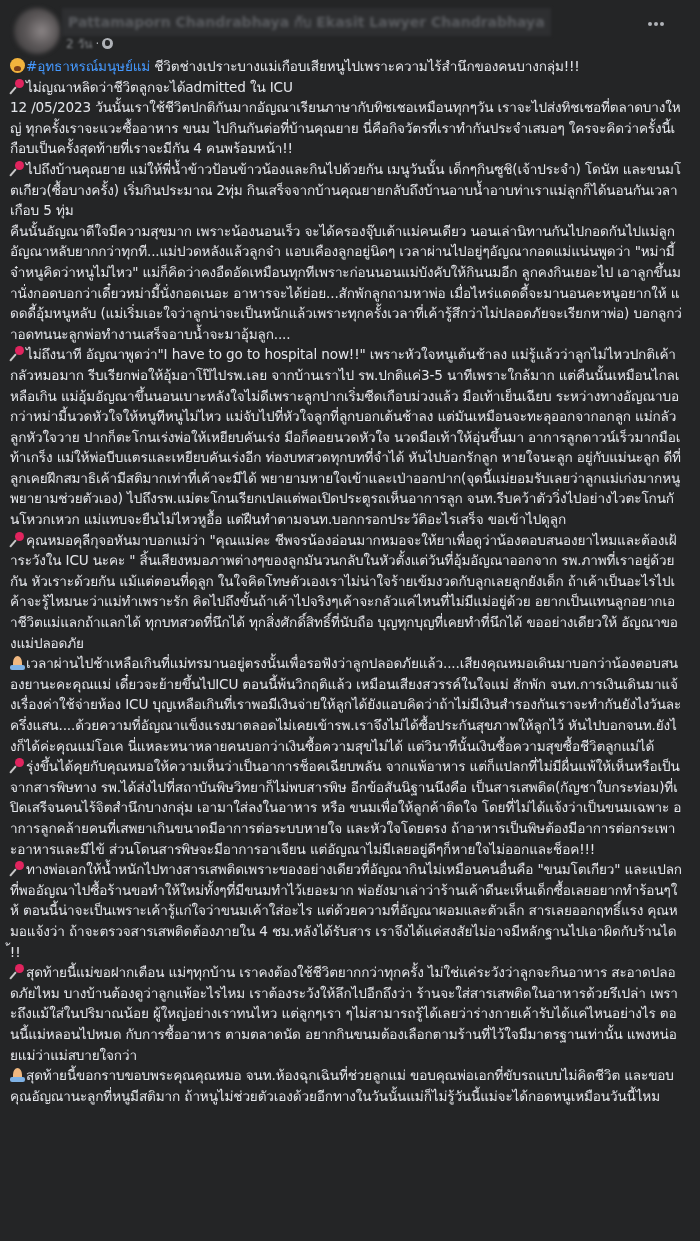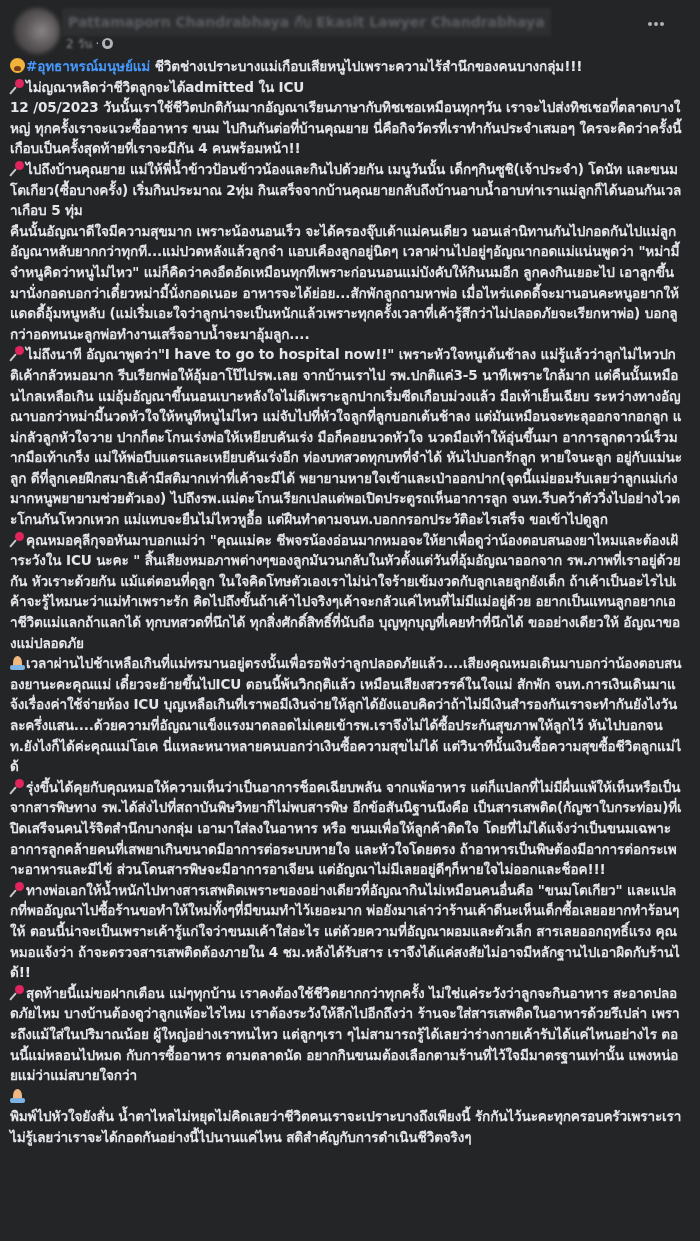--- a/index.html
+++ b/index.html
@@ -87,21 +87,20 @@
       display: block;
     }
     .post-body {
       position: absolute;
       left: 10px;
       top: 56px;
       width: 672px;
       font-size: 13.6px;
       line-height: 20.6px;
       letter-spacing: -0.15px;
-      font-weight: bold;
     }
     .post-body p {
       margin: 0;
       white-space: normal;
       word-break: break-all;
     }
     .hashtag {
       color: #4599ff;
     }
     .emoji {
@@ -204,19 +203,16 @@
     <p>
       <span class="emoji emoji-pin"></span><span>รุ่งขึ้นได้คุยกับคุณหมอให้ความเห็นว่าเป็นอาการช็อคเฉียบพลัน จากแพ้อาหาร แต่ก็แปลกที่ไม่มีผื่นแพ้ให้เห็นหรือเป็นจากสารพิษทาง รพ.ได้ส่งไปที่สถาบันพิษวิทยาก็ไม่พบสารพิษ อีกข้อสันนิฐานนึงคือ เป็นสารเสพติด(กัญชาใบกระท่อม)ที่เปิดเสรีจนคนไร้จิตสำนึกบางกลุ่ม เอามาใส่ลงในอาหาร หรือ ขนมเพื่อให้ลูกค้าติดใจ โดยที่ไม่ได้แจ้งว่าเป็นขนมเฉพาะ  อาการลูกคล้ายคนที่เสพยาเกินขนาดมีอาการต่อระบบหายใจ และหัวใจโดยตรง ถ้าอาหารเป็นพิษต้องมีอาการต่อกระเพาะอาหารและมีไข้ ส่วนโดนสารพิษจะมีอาการอาเจียน แต่อัญณาไม่มีเลยอยู่ดีๆก็หายใจไม่ออกและช็อค!!!</span>
     </p>
     <p>
       <span class="emoji emoji-pin"></span><span>ทางพ่อเอกให้น้ำหนักไปทางสารเสพติดเพราะของอย่างเดียวที่อัญณากินไม่เหมือนคนอื่นคือ "ขนมโตเกียว" และแปลกที่พออัญณาไปซื้อร้านขอทำให้ใหม่ทั้งๆที่มีขนมทำไว้เยอะมาก พ่อยังมาเล่าว่าร้านเค้าดีนะเห็นเด็กซื้อเลยอยากทำร้อนๆให้ ตอนนี้น่าจะเป็นเพราะเค้ารู้แก่ใจว่าขนมเค้าใส่อะไร แต่ด้วยความที่อัญณาผอมและตัวเล็ก สารเลยออกฤทธิ์แรง คุณหมอแจ้งว่า ถ้าจะตรวจสารเสพติดต้องภายใน 4 ชม.หลังได้รับสาร เราจึงได้แค่สงสัยไม่อาจมีหลักฐานไปเอาผิดกับร้านได้!!</span>
     </p>
     <p>
       <span class="emoji emoji-pin"></span><span>สุดท้ายนี้แม่ขอฝากเตือน แม่ๆทุกบ้าน เราคงต้องใช้ชีวิตยากกว่าทุกครั้ง ไม่ใช่แค่ระวังว่าลูกจะกินอาหาร สะอาดปลอดภัยไหม บางบ้านต้องดูว่าลูกแพ้อะไรไหม เราต้องระวังให้ลึกไปอีกถึงว่า ร้านจะใส่สารเสพติดในอาหารด้วยรึเปล่า เพราะถึงแม้ใส่ในปริมาณน้อย ผู้ใหญ่อย่างเราทนไหว แต่ลูกๆเรา ๆไม่สามารถรู้ได้เลยว่าร่างกายเค้ารับได้แค่ไหนอย่างไร ตอนนี้แม่หลอนไปหมด กับการซื้ออาหาร ตามตลาดนัด อยากกินขนมต้องเลือกตามร้านที่ไว้ใจมีมาตรฐานเท่านั้น แพงหน่อยแม่ว่าแม่สบายใจกว่า</span>
     </p>
     <p>
-      <span class="emoji emoji-pray"></span>
-    </p>
-    <p>
-      <span>พิมพ์ไปหัวใจยังสั่น น้ำตาไหลไม่หยุดไม่คิดเลยว่าชีวิตคนเราจะเปราะบางถึงเพียงนี้ รักกันไว้นะคะทุกครอบครัวเพราะเราไม่รู้เลยว่าเราจะได้กอดกันอย่างนี้ไปนานแค่ไหน สติสำคัญกับการดำเนินชีวิตจริงๆ</span>
+      <span class="emoji emoji-pray"></span><span>สุดท้ายนี้ขอกราบขอบพระคุณคุณหมอ จนท.ห้องฉุกเฉินที่ช่วยลูกแม่ ขอบคุณพ่อเอกที่ขับรถแบบไม่คิดชีวิต และขอบคุณอัญณานะลูกที่หนูมีสติมาก ถ้าหนูไม่ช่วยตัวเองด้วยอีกทางในวันนั้นแม่ก็ไม่รู้วันนี้แม่จะได้กอดหนูเหมือนวันนี้ไหม</span>
     </p>
   </div>
 </div>
 
 </body></html>

